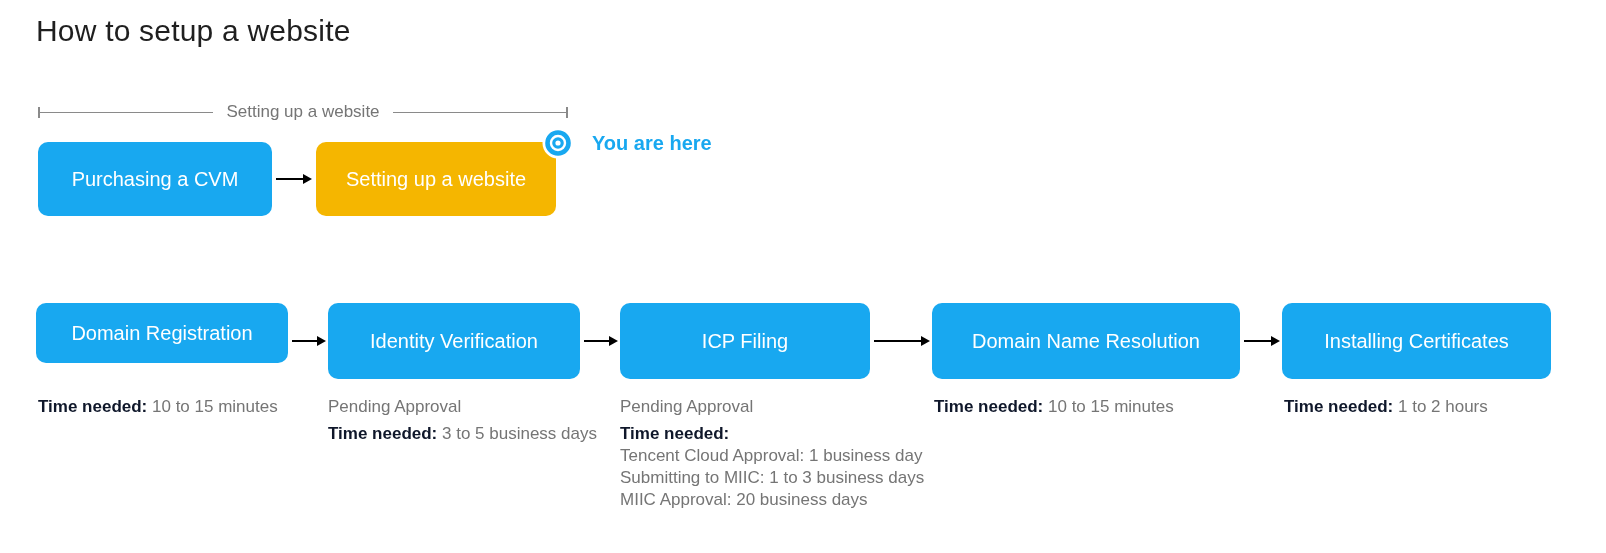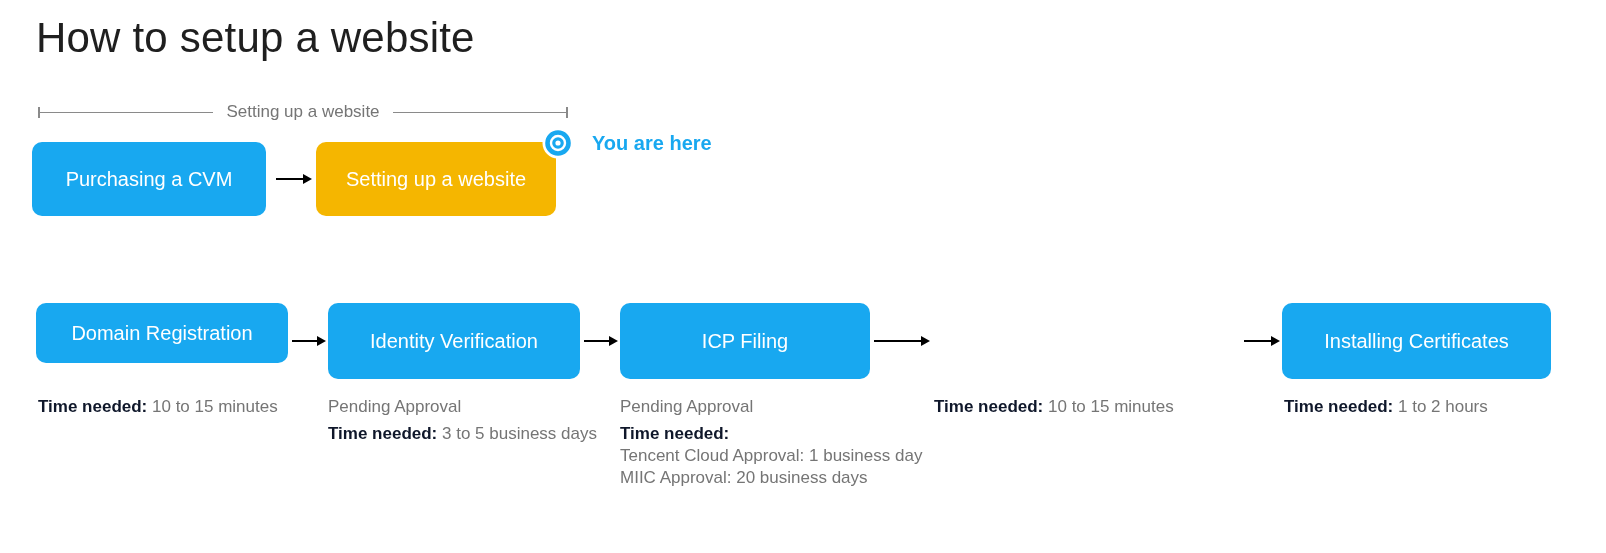--- a/index.html
+++ b/index.html
@@ -2,21 +2,21 @@
 <html style="--blue: #18a8f0; --yellow: #f5b600; --line-gray: #8a8a8a; --arrow: #000000;"><head>
 <meta charset="utf-8">
 <style>
   html,body { margin:0; padding:0; background:#fff; }
   .canvas {
     position:relative; width:1606px; height:553px; background:#fff;
     font-family:"Liberation Sans", sans-serif; overflow:hidden;
   }
   .title {
     position:absolute; left:36px; top:14px; margin:0;
-    font-size:42px; font-weight:400; color:#1f1f1f; letter-spacing:.2px;
+    font-size:30px; font-weight:400; color:#1f1f1f; letter-spacing:.2px;
     white-space:nowrap;
   }
   
   .bracket {
     position:absolute; display:flex; align-items:center; height:20px;
     color:#757575; font-size:17px;
   }
   .bracket .tick { flex:none; width:2px; height:11px; background:var(--line-gray); }
   .bracket .line { flex:1; height:0; border-top:1.5px solid var(--line-gray); }
   .bracket .label { padding:0 13px; white-space:nowrap; }
@@ -56,21 +56,21 @@
   <h1 class="title">How to setup a website</h1>
 
   <div class="bracket" style="left:38px; top:102px; width:530px;">
     <span class="tick"></span>
     <span class="line"></span>
     <span class="label">Setting up a website</span>
     <span class="line"></span>
     <span class="tick"></span>
   </div>
 
-  <div class="box blue" style="left:32px; top:142px; width:234px; height:74px;">
+  <div class="box blue" style="left:38px; top:142px; width:234px; height:74px;">
     <span>Purchasing a CVM</span>
   </div>
   <div class="arrow" style="left:276px; top:178px; width:34px;"></div>
   <div class="box yellow" style="left:316px; top:142px; width:240px; height:74px;">
     <span>Setting up a website</span>
   </div>
 
   <svg class="bullseye" width="32" height="32" viewBox="0 0 32 32">
     <circle cx="16" cy="16" r="15.5" fill="#ffffff"></circle>
     <circle cx="16" cy="16" r="10.5" fill="none" stroke="#18a8f0" stroke-width="4.6"></circle>
@@ -87,20 +87,23 @@
   <div class="box blue" style="left:328px; top:303px; width:252px; height:76px;">
     <span>Identity Verification</span>
   </div>
   <div class="arrow" style="left:584px; top:340px; width:32px;"></div>
 
   <div class="box blue" style="left:620px; top:303px; width:250px; height:76px;justify-content:center;">
     <span>ICP Filing</span>
   </div>
   <div class="arrow" style="left:874px; top:340px; width:54px;"></div>
 
+  <div class="box blue" style="left:932px; top:303px; width:308px; height:76px;">
+    <span>Domain Name Resolution</span>
+  </div>
   <div class="arrow" style="left:1244px; top:340px; width:34px;"></div>
 
   <div class="box blue" style="left:1282px; top:303px; width:269px; height:76px;">
     <span>Installing Certificates</span>
   </div>
 
   <div class="details" style="left:38px; top:396px;">
     <div class="dline">
       <b>Time needed:</b><span> 10 to 15 minutes</span>
     </div>
@@ -119,20 +122,23 @@
     <div class="dline">
       <b></b><span>Pending Approval</span>
     </div>
     <div class="dline mt">
       <b>Time needed:</b><span></span>
     </div>
     <div class="dline">
       <b></b><span>Tencent Cloud Approval: 1 business day</span>
     </div>
     <div class="dline">
+      <b></b><span>Submitting to MIIC: 1 to 3 business days</span>
+    </div>
+    <div class="dline">
       <b></b><span>MIIC Approval: 20 business days</span>
     </div>
   </div>
 
   <div class="details" style="left:934px; top:396px;">
     <div class="dline">
       <b>Time needed:</b><span> 10 to 15 minutes</span>
     </div>
   </div>
 

